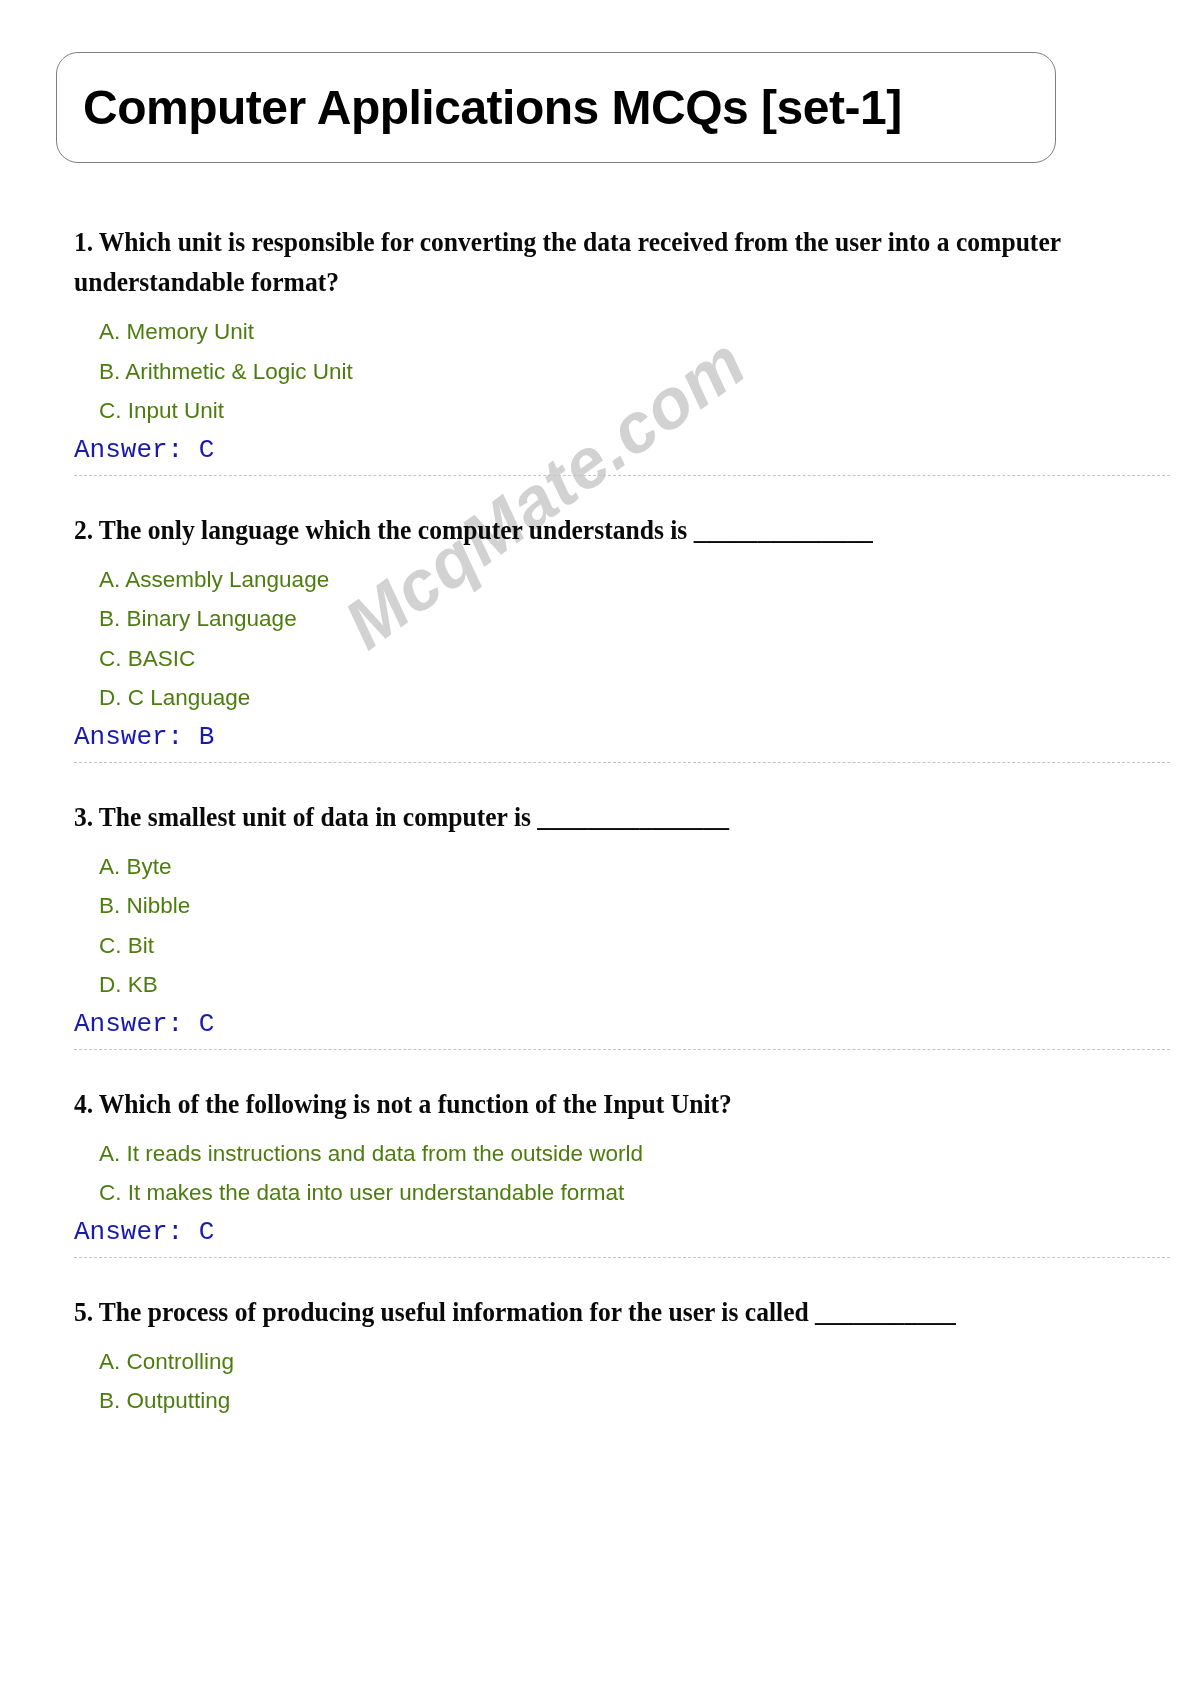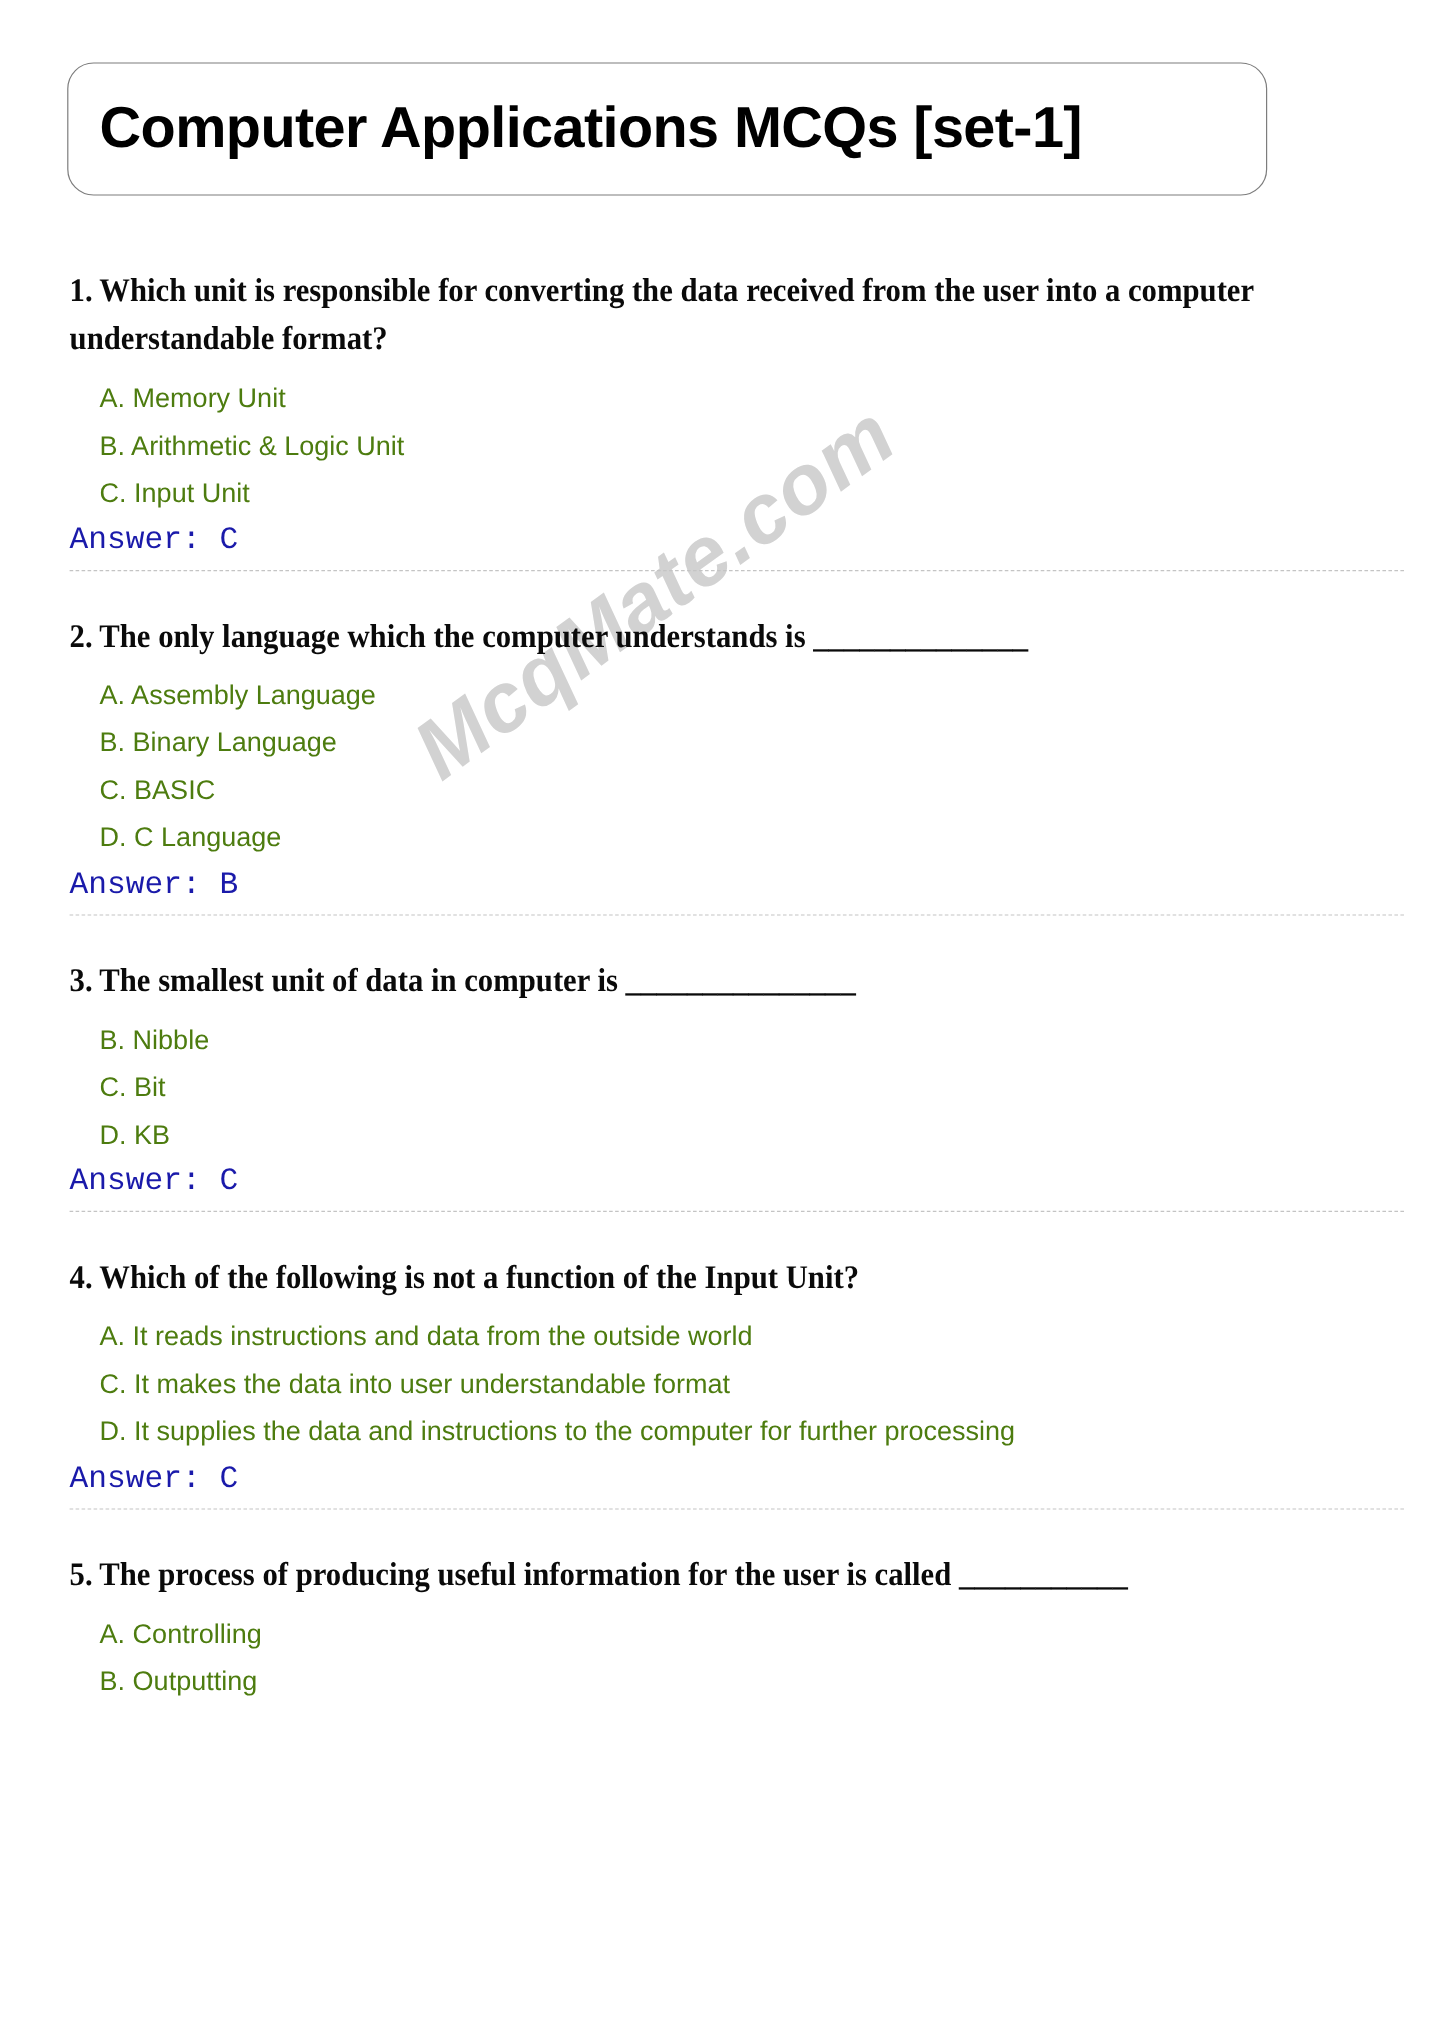--- a/index.html
+++ b/index.html
@@ -80,20 +80,21 @@
     position: absolute;
     left: 0;
     top: 222px;
     width: 1200px;
     z-index: 8;
   }
 
   .qblock {
     position: relative;
     padding: 0 30px 0 58px;
+    margin-left: 16px;
   }
 
   .qtext {
     font-family: "Liberation Serif", serif;
     font-weight: bold;
     font-size: 27.5px;
     line-height: 40px;
     color: #0a0a0a;
     margin: 0;
     transform: scaleX(0.93);
@@ -169,34 +170,34 @@
           <li class="option">C. BASIC</li>
           <li class="option">D. C Language</li>
         </ul>
         <div class="answer">Answer: B</div>
         <hr class="separator">
         <div class="q-gap"></div>
       </div>
       <div class="qblock">
         <p class="qtext"><span class="qnum">3.</span><span>The smallest unit of data in computer is _______________</span></p>
         <ul class="options">
+          <li class="option">A. Byte</li>
           <li class="option">B. Nibble</li>
           <li class="option">C. Bit</li>
           <li class="option">D. KB</li>
         </ul>
         <div class="answer">Answer: C</div>
         <hr class="separator">
         <div class="q-gap"></div>
       </div>
       <div class="qblock">
         <p class="qtext"><span class="qnum">4.</span><span>Which of the following is not a function of the Input Unit?</span></p>
         <ul class="options">
           <li class="option">A. It reads instructions and data from the outside world</li>
           <li class="option">C. It makes the data into user understandable format</li>
-          <li class="option">D. It supplies the data and instructions to the computer for further processing</li>
         </ul>
         <div class="answer">Answer: C</div>
         <hr class="separator">
         <div class="q-gap"></div>
       </div>
       <div class="qblock">
         <p class="qtext"><span class="qnum">5.</span><span>The process of producing useful information for the user is called ___________</span></p>
         <ul class="options">
           <li class="option">A. Controlling</li>
           <li class="option">B. Outputting</li>

